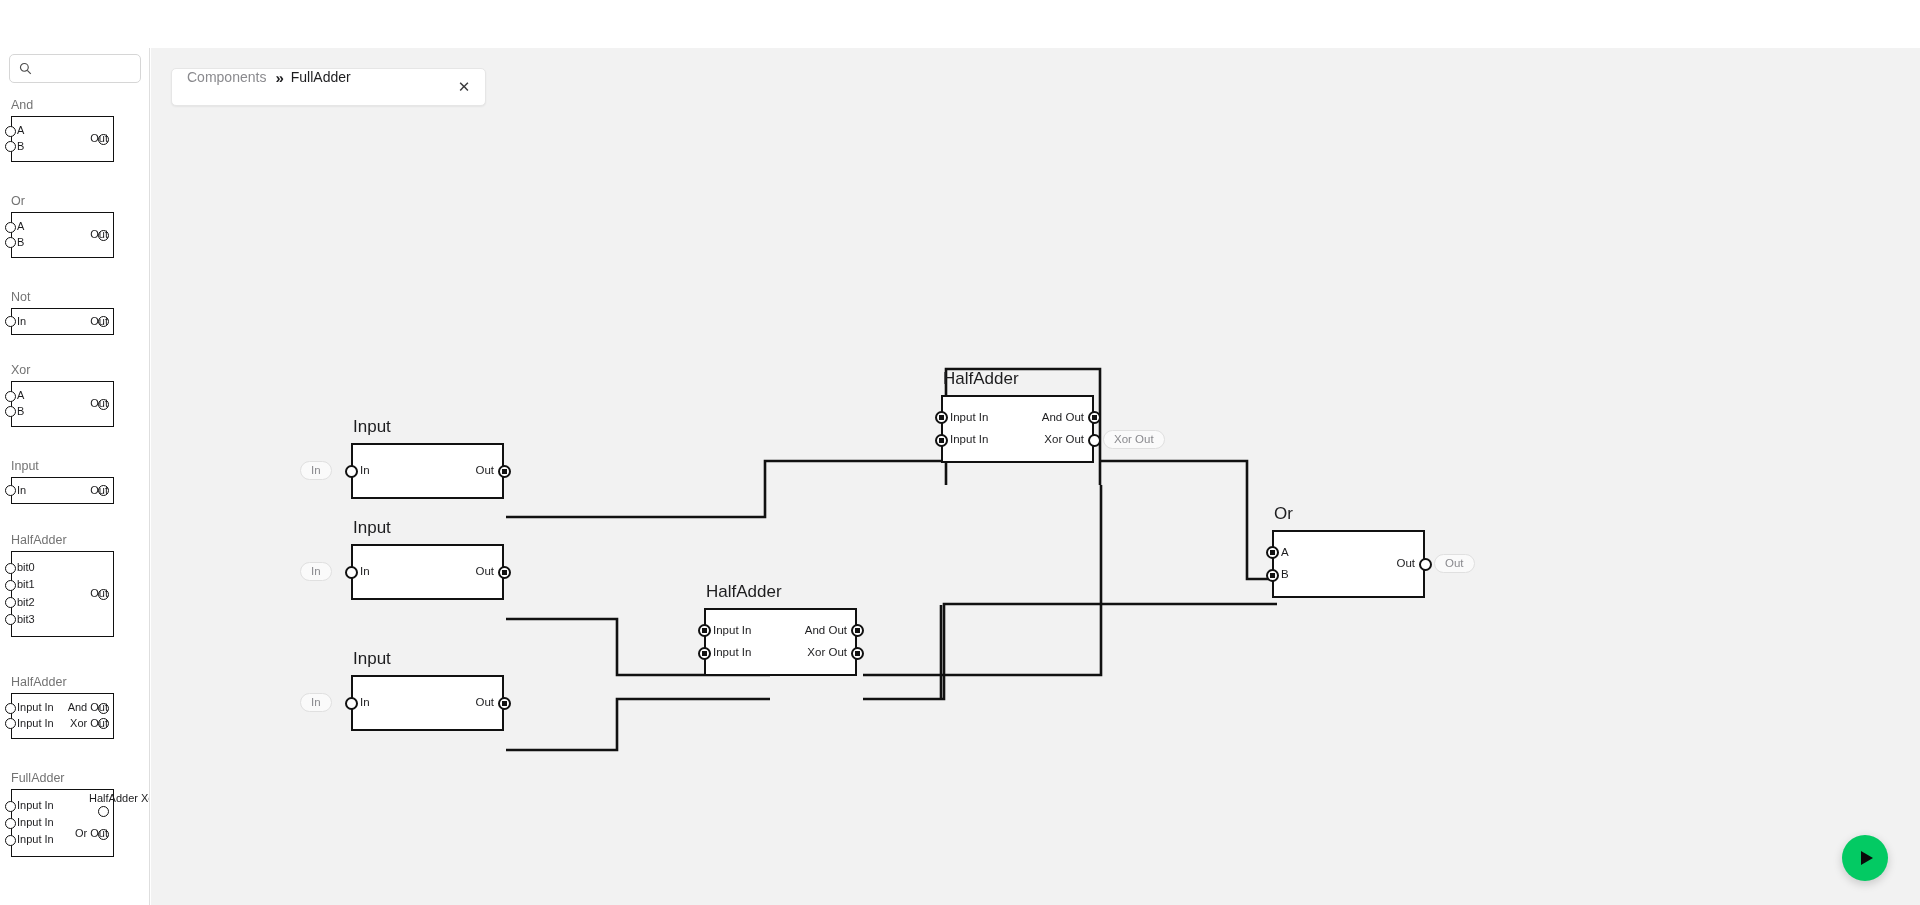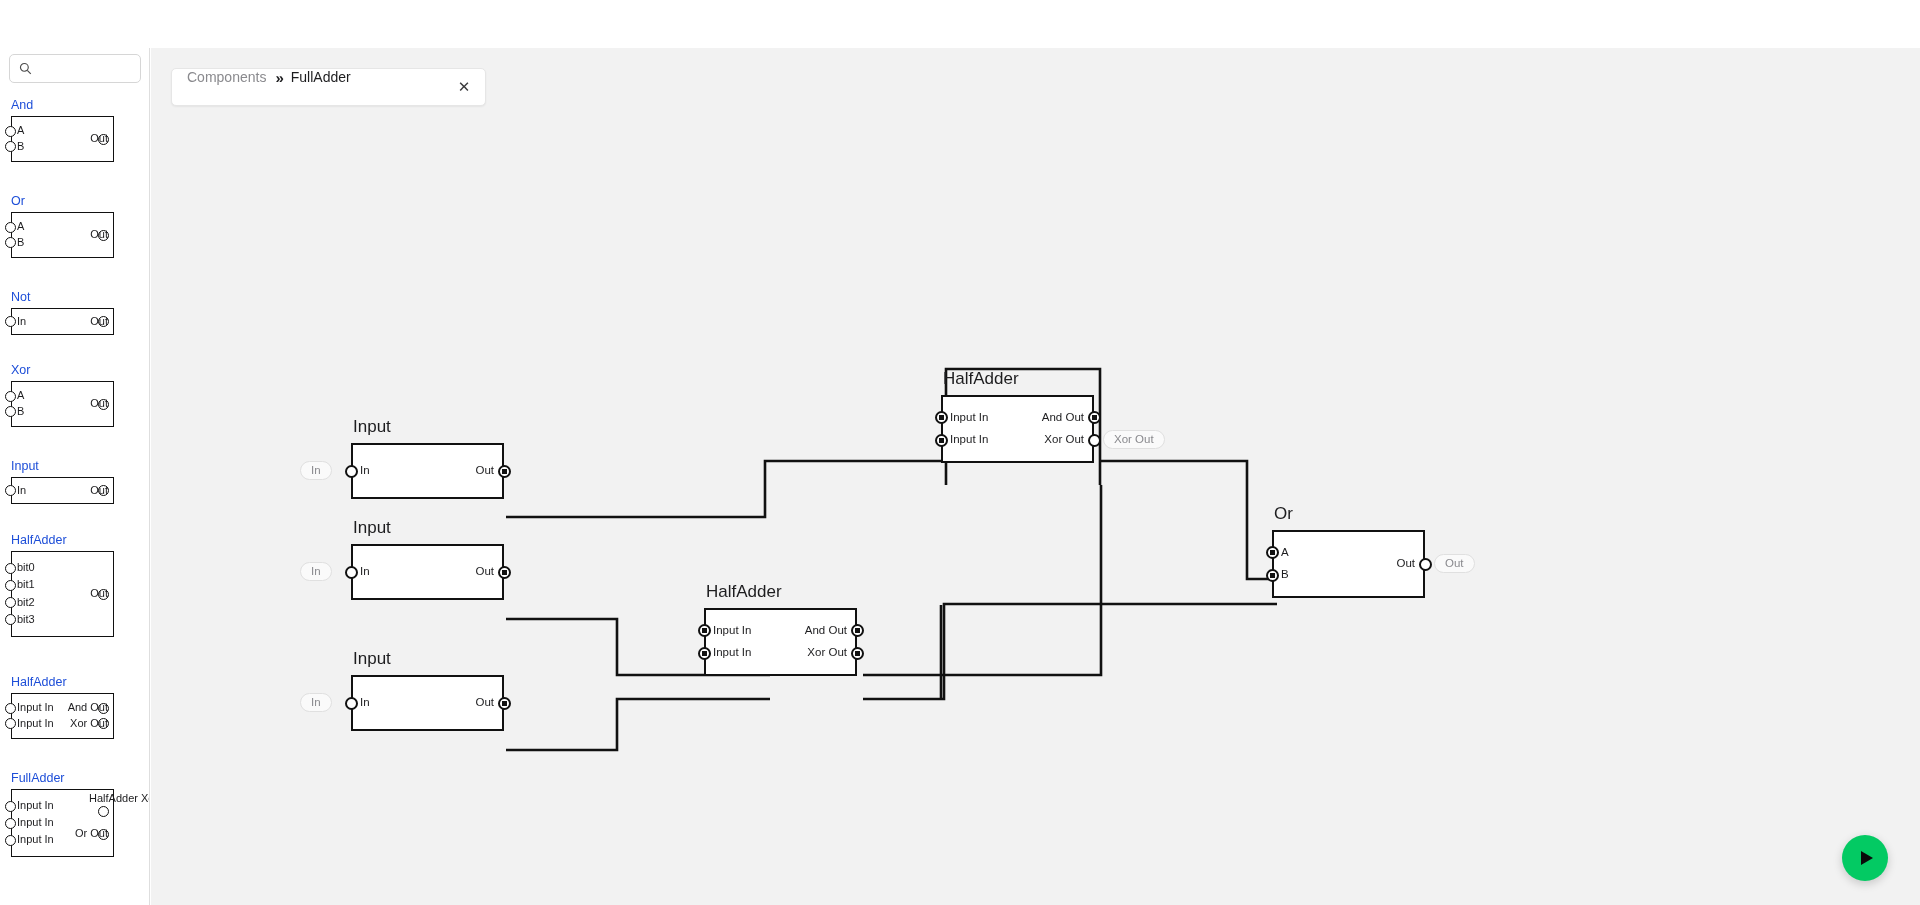--- a/index.html
+++ b/index.html
@@ -41,21 +41,21 @@
   .search-input {
     position: absolute; left: 30px; top: 0;
     width: 98px; height: 27px;
     border: 0; outline: none; background: transparent;
     font-family: "Liberation Sans", sans-serif; font-size: 12px; color: #333;
   }
 
   .comp { position: absolute; left: 0; width: 150px; }
   .comp-title {
     position: absolute; left: 11px; top: 0;
-    font-size: 12.5px; color: #1d4ed8; white-space: nowrap;
+    font-size: 12.5px; color: #737373; white-space: nowrap;
   }
   .comp-box {
     position: absolute; left: 11px;
     border: 1.3px solid #111; background: #fff;
   }
   .pin {
     position: absolute; width: 11px; height: 11px;
     border: 1.4px solid #111; border-radius: 50%;
     background: #fff;
   }

